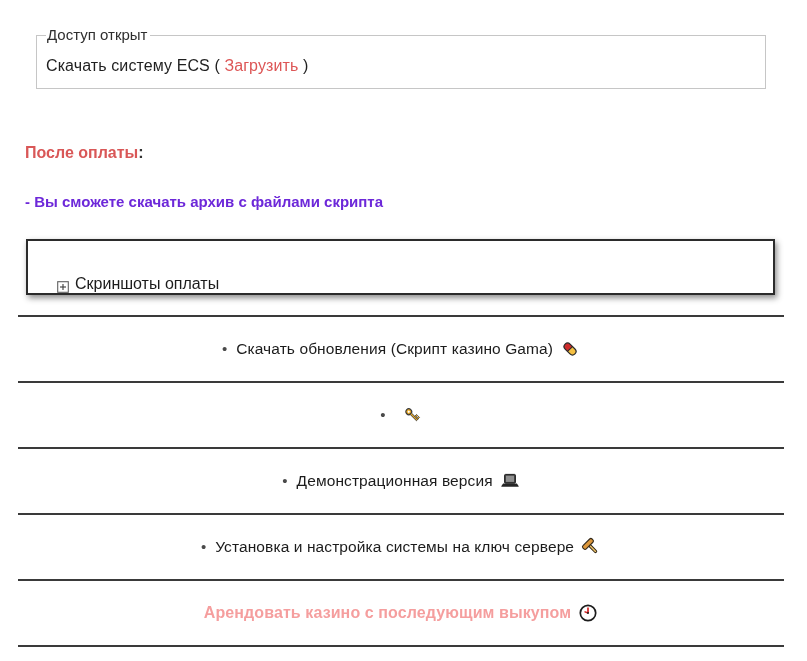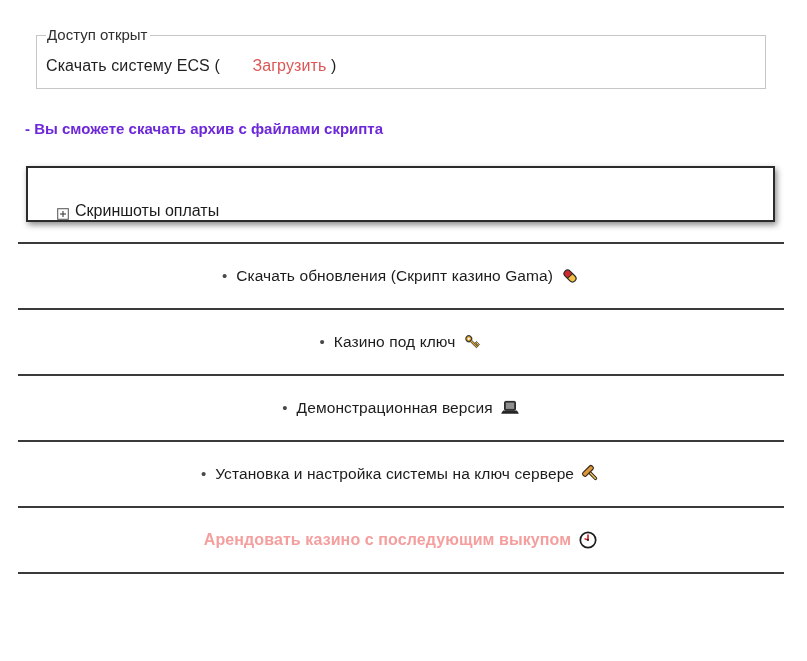--- a/index.html
+++ b/index.html
@@ -15,21 +15,21 @@
   fieldset.access {
     margin:27px 18px 0 18px;
     border:1px solid #c6c6c6;
     padding:14px 12px 13px 9px;
     background:#fff;
   }
   fieldset.access legend {
     font-size:15px; color:#2e2e2e; padding:0 3px 0 1px; line-height:16px;
   }
   .access-line { font-size:16px; color:#1f1f1f; letter-spacing:.1px; }
-  .access-line a.dl-link { color:#dd5656; text-decoration:none; cursor:pointer;margin-left:28px; }
+  .access-line a.dl-link { color:#dd5656; text-decoration:none; cursor:pointer; }
 
   
   .after-heading { margin:55px 0 0 7px; font-size:16px; font-weight:bold; }
   .after-heading .red { color:#d95757; }
   .after-heading .colon { color:#333333; }
   .note { margin:31px 0 0 7px; font-size:15px; font-weight:bold; color:#6d28d9; }
 
   
   .shots-box {
     margin:29px 9px 0 8px; height:56px;
@@ -58,20 +58,21 @@
 </head>
 <body>
 
 <div class="page">
 
   <fieldset class="access">
     <legend>Доступ открыт</legend>
     <div class="access-line"><span>Скачать систему ECS (</span> <a class="dl-link">Загрузить</a> <span>)</span></div>
   </fieldset>
 
+  <div class="after-heading"><span class="red">После оплаты</span><span class="colon">:</span></div>
 
   <div class="note">- Вы сможете скачать архив с файлами скрипта</div>
 
   <div class="shots-box">
     <span class="expand-icon">
       <svg viewBox="0 0 12 12" width="12" height="12">
         <rect x="0.7" y="0.7" width="10.6" height="10.6" fill="#ffffff" stroke="#606060" stroke-width="1.1"></rect>
         <line x1="3" y1="6" x2="9" y2="6" stroke="#3d3d3d" stroke-width="1.1"></line>
         <line x1="6" y1="3" x2="6" y2="9" stroke="#3d3d3d" stroke-width="1.1"></line>
       </svg>
@@ -91,21 +92,20 @@
               <path d="M6.5 10 v3.4 a3.5 3.5 0 0 0 7 0 V10 Z" fill="#f5c042"></path>
               <rect x="6.5" y="3.1" width="7" height="13.9" rx="3.5" fill="none" stroke="#2a2a2a" stroke-width="1.2"></rect>
               <line x1="6.5" y1="10" x2="13.5" y2="10" stroke="#2a2a2a" stroke-width="1"></line>
             </g>
           </svg>
         </span>
   </div>
 <div class="sep"></div>
   <div class="service-row">
     <span class="bullet">•</span>
-    <span class="service-label">Казино под ключ</span>
     <span class="service-icon">
           <svg viewBox="0 0 20 20">
             <g transform="rotate(-45 10 10)">
               <circle cx="10" cy="5.4" r="2.9" fill="#eaa921" stroke="#3a3a3a" stroke-width="1.2"></circle>
               <circle cx="10" cy="5.4" r="1.1" fill="#ffffff"></circle>
               <rect x="9.1" y="8" width="1.9" height="9.2" fill="#eaa921" stroke="#3a3a3a" stroke-width="0.9"></rect>
               <rect x="11" y="12.9" width="2.6" height="1.5" fill="#eaa921" stroke="#3a3a3a" stroke-width="0.8"></rect>
               <rect x="11" y="15.5" width="2.6" height="1.5" fill="#eaa921" stroke="#3a3a3a" stroke-width="0.8"></rect>
             </g>
           </svg>

